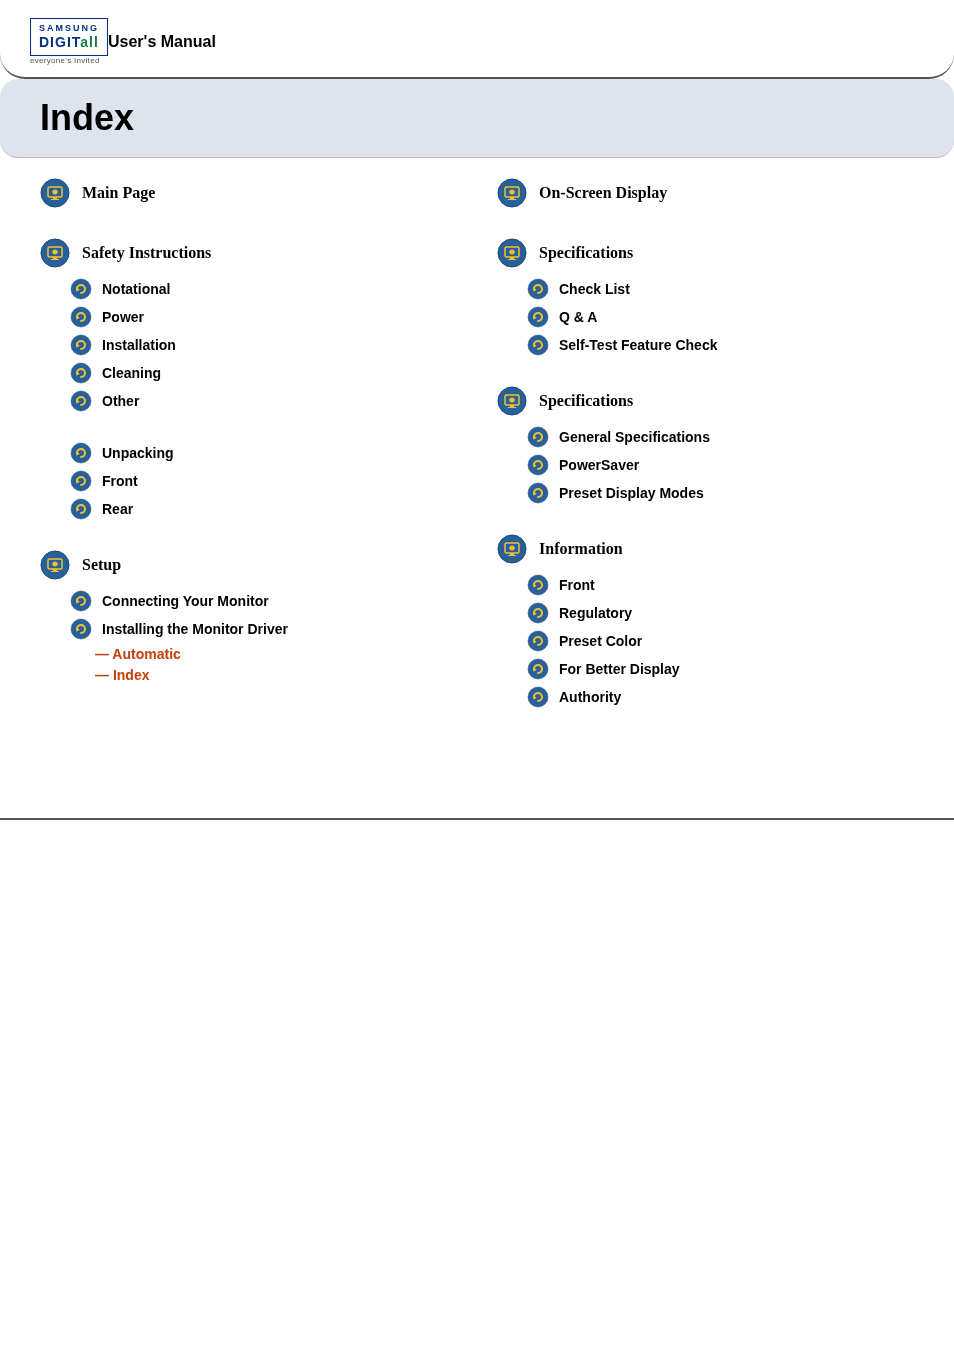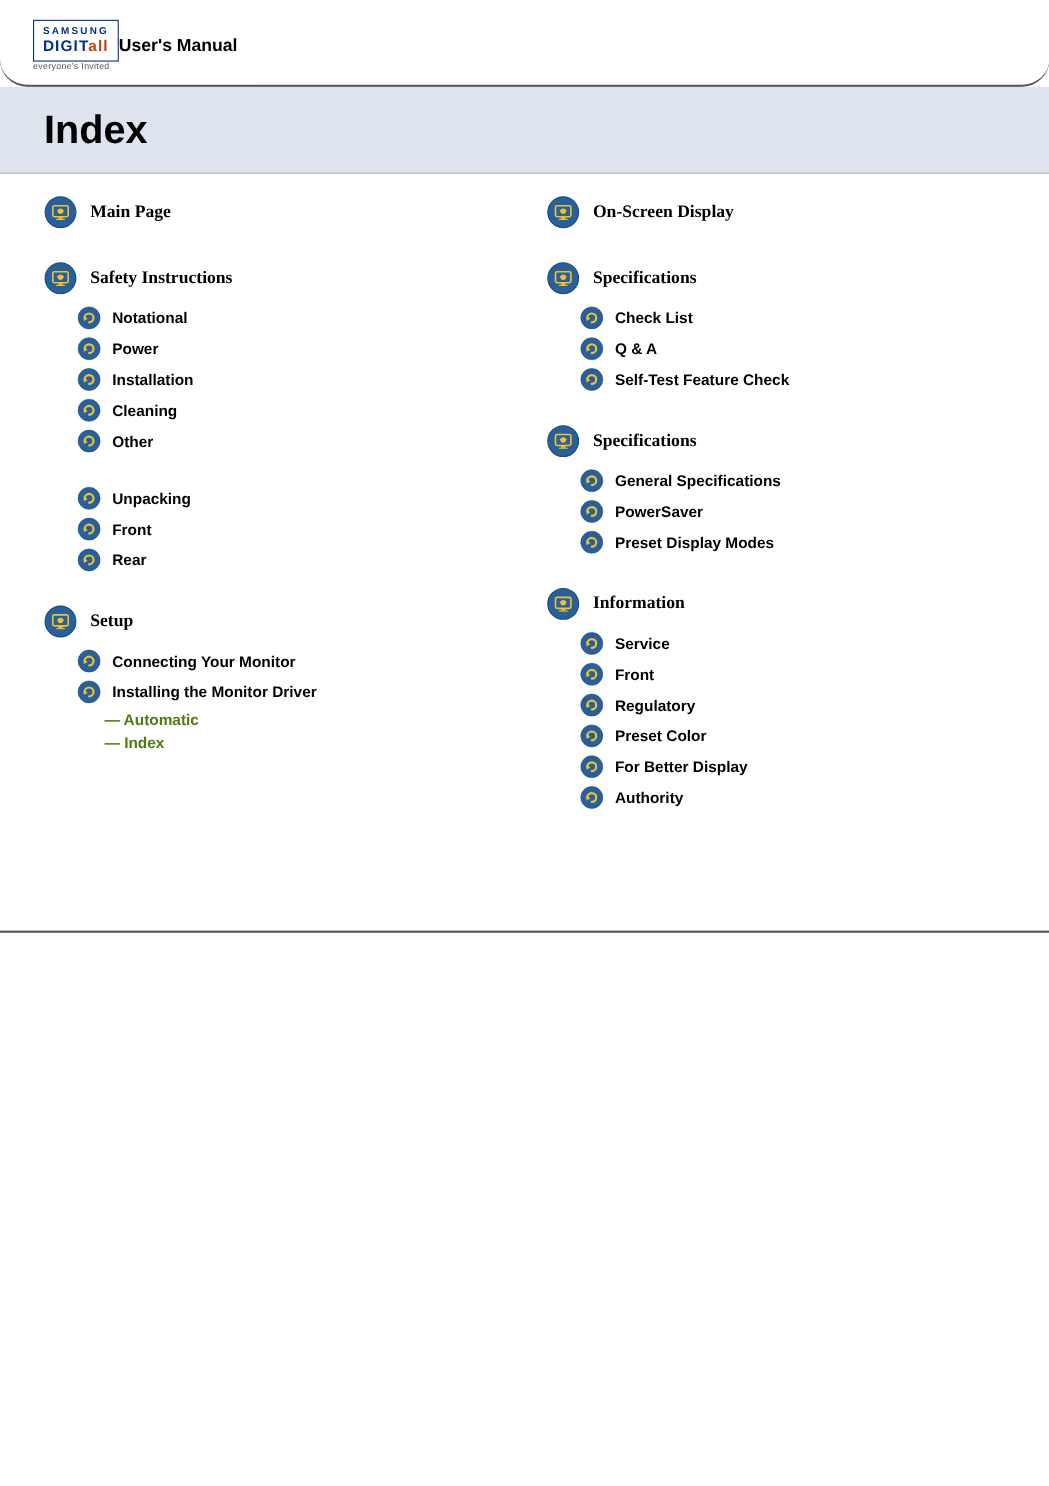--- a/index.html
+++ b/index.html
@@ -29,20 +29,21 @@
     .header-title {
       font-size: 16px;
       font-weight: bold;
       color: #000;
     }
 
     .index-banner {
       background: #dde4ed;
       padding: 18px 40px;
       border-bottom: 1px solid #bbb;
+      border-radius: 18px;
     }
 
     .index-banner h1 {
       font-size: 36px;
       font-weight: bold;
       color: #000;
     }
 
     .content {
       padding: 20px 40px 40px 40px;
@@ -90,21 +91,21 @@
       display: flex;
       align-items: center;
       gap: 10px;
       margin-left: 55px;
       margin-bottom: 5px;
     }
 
     .sub-sub-item .label {
       font-size: 14px;
       font-weight: bold;
-      color: #4d7c0f;
+      color: #c2410c;
     }
 
     
     .icon-main {
       width: 30px;
       height: 30px;
       flex-shrink: 0;
     }
 
     
@@ -136,21 +137,21 @@
 
     .digit-text {
       font-size: 14px;
       font-weight: bold;
       color: #003087;
       letter-spacing: 1px;
       line-height: 1;
     }
 
     .digit-all {
-      color: #c2410c;
+      color: #15803d;
     }
 
     .invited-text {
       font-size: 8px;
       color: #555;
       letter-spacing: 0.3px;
     }
   </style>
 </head>
 <body>
@@ -404,28 +405,20 @@
       <path d="M12 14 Q15 11 18 14" stroke="#f0c030" stroke-width="1" fill="none"></path>
     </svg></span>
             <span class="label">Information</span>
           </div>
           <div class="sub-item">
             <span class="icon-sub"><svg width="22" height="22" viewBox="0 0 22 22" xmlns="http://www.w3.org/2000/svg">
       <circle cx="11" cy="11" r="10" fill="#2a6099" stroke="#1a4a7a" stroke-width="0.5"></circle>
       <path d="M7 11 A4 4 0 1 1 11 15" stroke="#f0c030" stroke-width="2" fill="none" stroke-linecap="round"></path>
       <polygon points="7,9 5,13 9,13" fill="#f0c030" transform="rotate(-30, 7, 11)"></polygon>
     </svg></span>
-            <span class="label">Service</span>
-          </div>
-          <div class="sub-item">
-            <span class="icon-sub"><svg width="22" height="22" viewBox="0 0 22 22" xmlns="http://www.w3.org/2000/svg">
-      <circle cx="11" cy="11" r="10" fill="#2a6099" stroke="#1a4a7a" stroke-width="0.5"></circle>
-      <path d="M7 11 A4 4 0 1 1 11 15" stroke="#f0c030" stroke-width="2" fill="none" stroke-linecap="round"></path>
-      <polygon points="7,9 5,13 9,13" fill="#f0c030" transform="rotate(-30, 7, 11)"></polygon>
-    </svg></span>
             <span class="label">Front</span>
           </div>
           <div class="sub-item">
             <span class="icon-sub"><svg width="22" height="22" viewBox="0 0 22 22" xmlns="http://www.w3.org/2000/svg">
       <circle cx="11" cy="11" r="10" fill="#2a6099" stroke="#1a4a7a" stroke-width="0.5"></circle>
       <path d="M7 11 A4 4 0 1 1 11 15" stroke="#f0c030" stroke-width="2" fill="none" stroke-linecap="round"></path>
       <polygon points="7,9 5,13 9,13" fill="#f0c030" transform="rotate(-30, 7, 11)"></polygon>
     </svg></span>
             <span class="label">Regulatory</span>
           </div>

